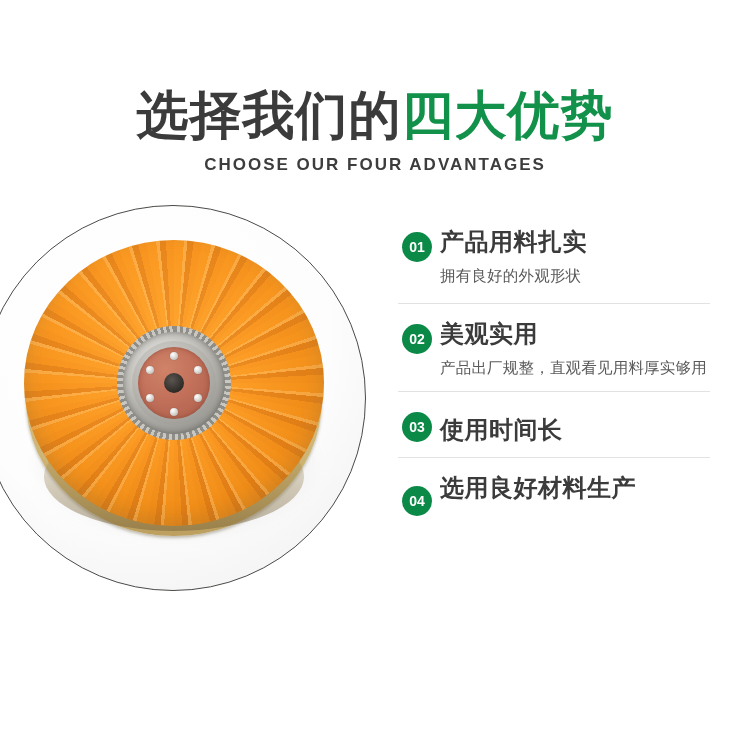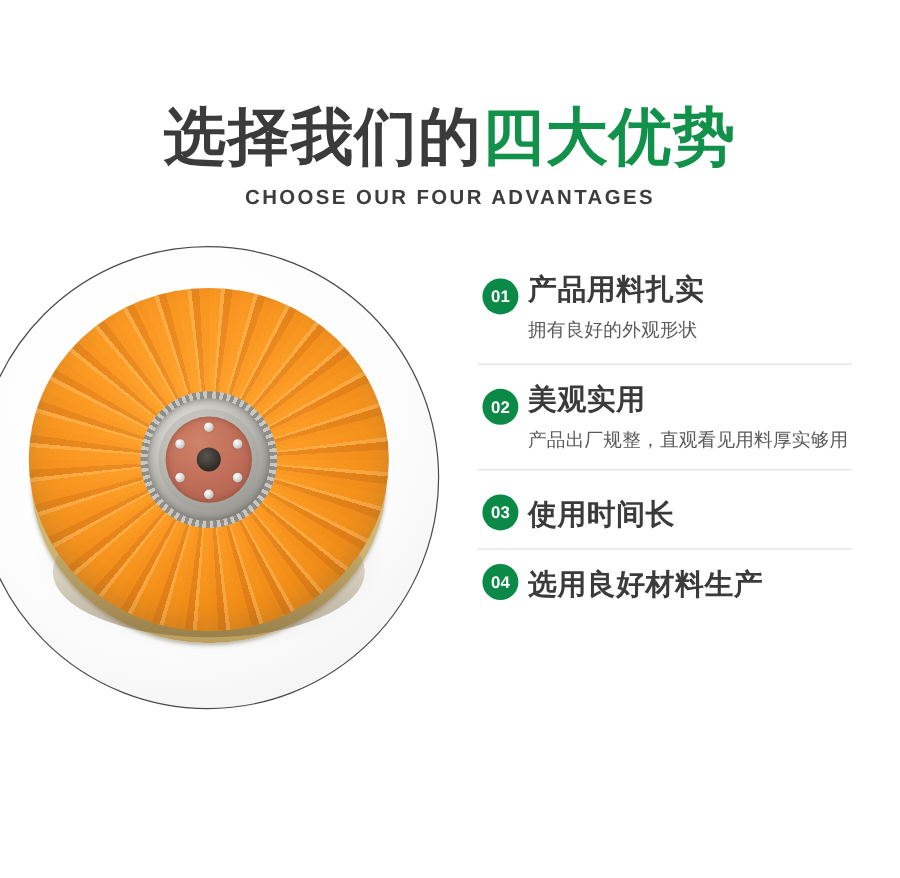--- a/index.html
+++ b/index.html
@@ -265,21 +265,21 @@
     letter-spacing: 0.2px;
   }
 
   .i1 { padding-top: 0px;  padding-bottom: 16px; }
   .i2 { padding-top: 16px; padding-bottom: 12px; }
   .i3 { padding-top: 24px; padding-bottom: 12px; }
   .i4 { padding-top: 16px; padding-bottom: 10px; }
   .i1 .adv-badge { top: 4px; }
   .i2 .adv-badge { top: 20px; }
   .i3 .adv-badge { top: 20px; }
-  .i4 .adv-badge { top: 12px; }
+  .i4 .adv-badge { top: 28px; }
 </style>
 </head>
 <body>
 
 <div id="page">
 
   <div class="header">
     <div class="headline"><span class="dark">选择我们的</span><span class="accent">四大优势</span></div>
     <div class="subhead">CHOOSE OUR FOUR ADVANTAGES</div>
   </div>

